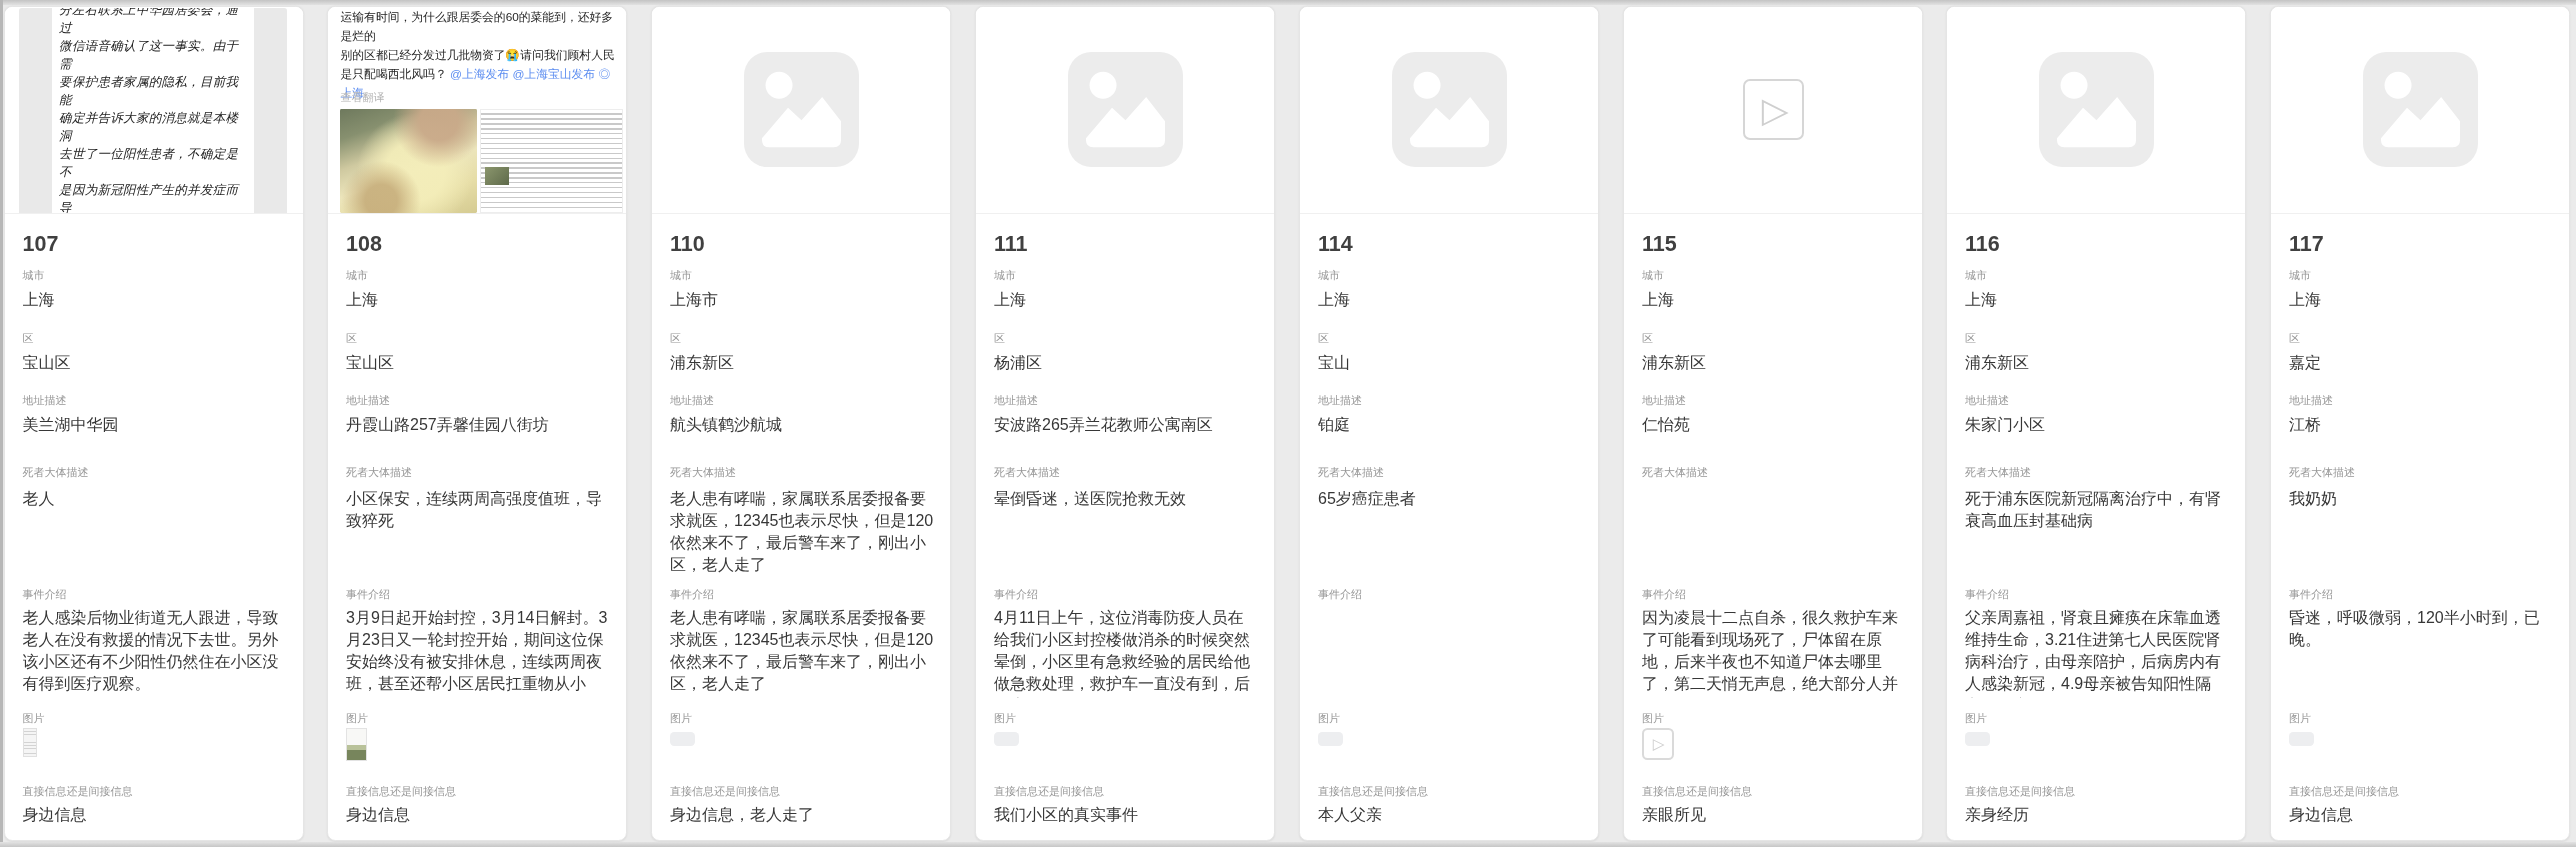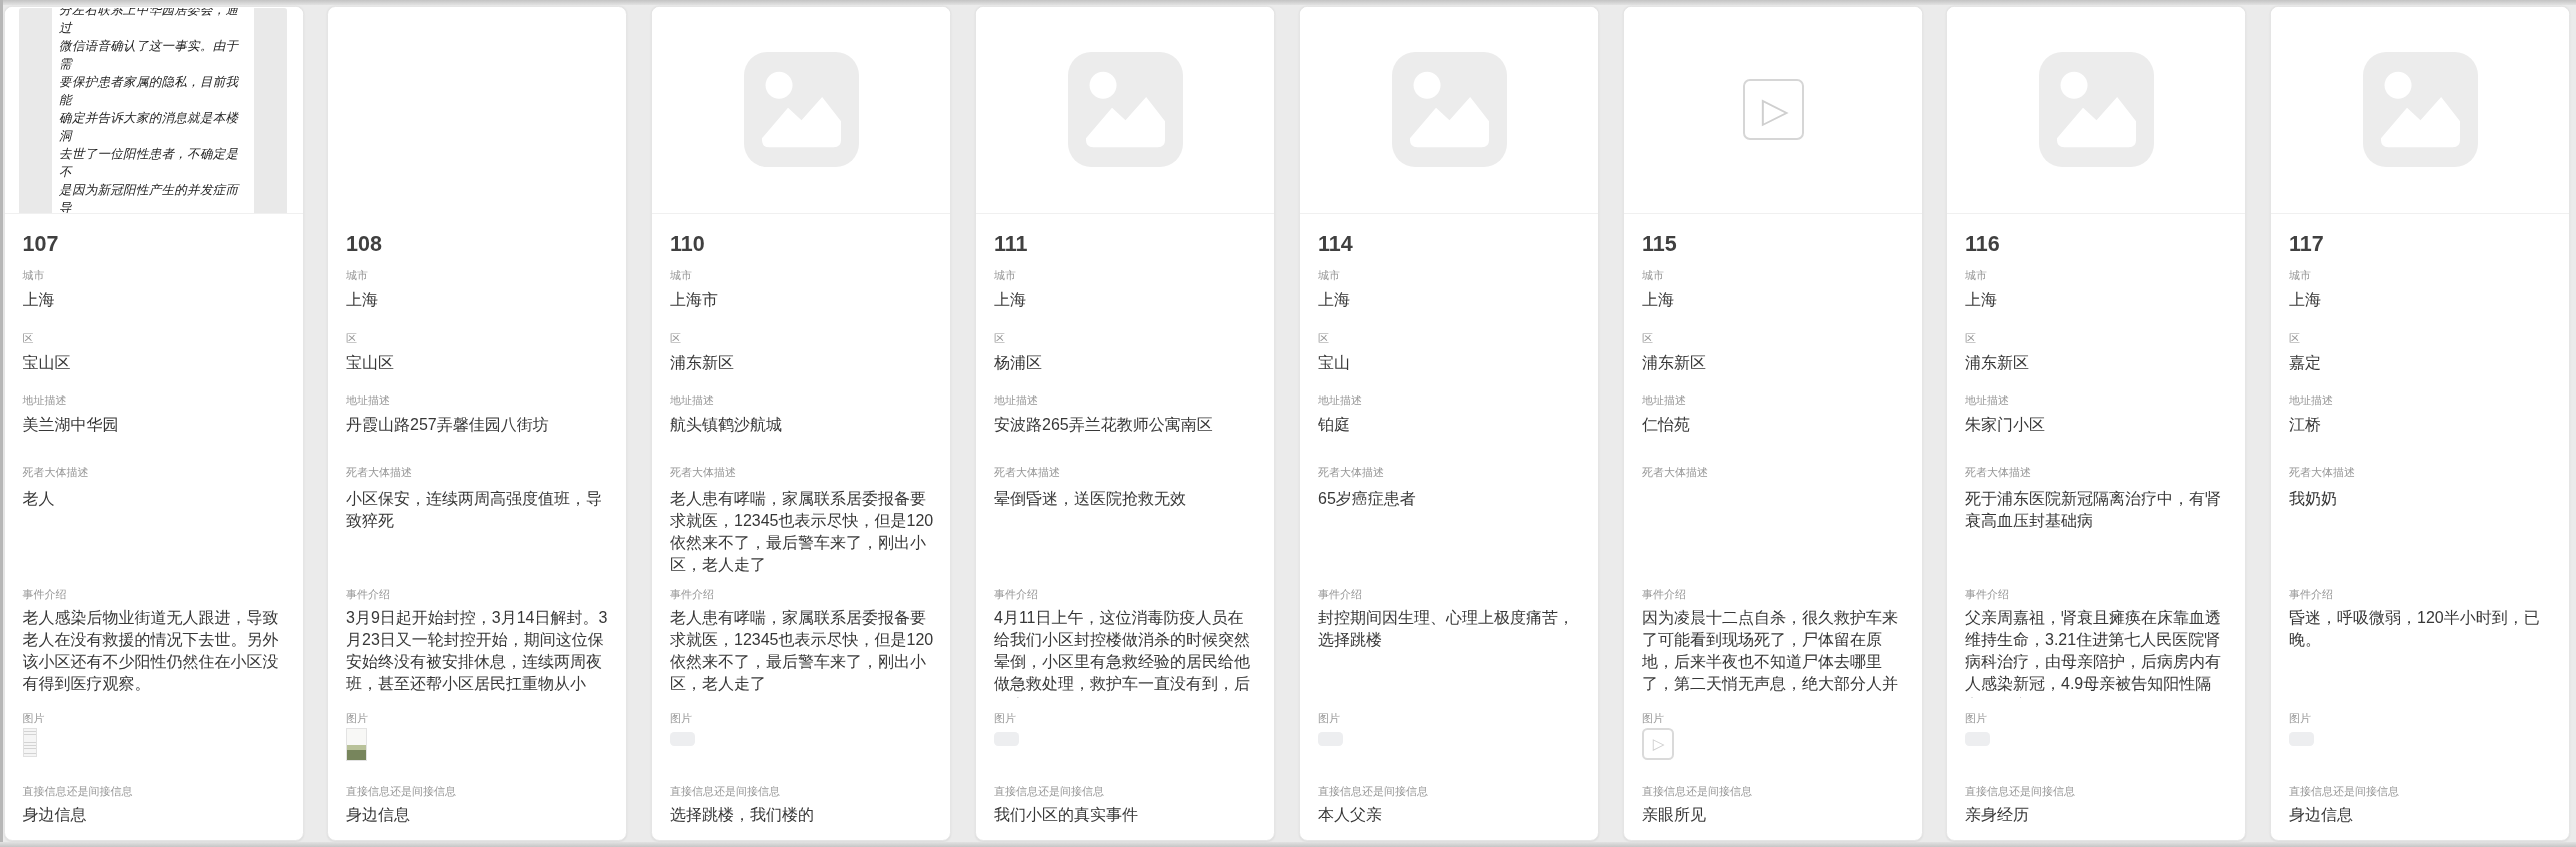--- a/index.html
+++ b/index.html
@@ -116,20 +116,31 @@
   <div class="body-row val v-event">老人感染后物业街道无人跟进，导致老人在没有救援的情况下去世。另外该小区还有不少阳性仍然住在小区没有得到医疗观察。</div>
   <div class="body-row lbl l-image">图片</div>
   <div class="body-row thumb-row">
       <div class="thumb-tall"></div>
     </div>
   <div class="body-row lbl l-direct">直接信息还是间接信息</div>
   <div class="body-row val v-direct">身边信息</div>
 </div>
 
 <div class="card" style="left:327px">
+  <div class="media">
+    <div class="tweet">
+      <span>运输有时间，为什么跟居委会的60的菜能到，还好多是烂的</span><br>
+      <span>别的区都已经分发过几批物资了😭请问我们顾村人民是只配喝西北风吗？ </span><span class="link">@上海发布 @上海宝山发布 ◎上海</span>
+    </div>
+    <div class="tweet-translate">查看翻译</div>
+    <div class="tweet-imgs">
+      <div class="img-cabbage"></div>
+      <div class="img-article"></div>
+    </div>
+  </div>
   <div class="body-row num">108</div>
   <div class="body-row lbl l-city">城市</div>
   <div class="body-row val v-city">上海</div>
   <div class="body-row lbl l-district">区</div>
   <div class="body-row val v-district">宝山区</div>
   <div class="body-row lbl l-address">地址描述</div>
   <div class="body-row val v-address">丹霞山路257弄馨佳园八街坊</div>
   <div class="body-row lbl l-deceased">死者大体描述</div>
   <div class="body-row val v-deceased">小区保安，连续两周高强度值班，导致猝死</div>
   <div class="body-row lbl l-event">事件介绍</div>
@@ -161,21 +172,21 @@
   <div class="body-row val v-address">航头镇鹤沙航城</div>
   <div class="body-row lbl l-deceased">死者大体描述</div>
   <div class="body-row val v-deceased">老人患有哮喘，家属联系居委报备要求就医，12345也表示尽快，但是120依然来不了，最后警车来了，刚出小区，老人走了</div>
   <div class="body-row lbl l-event">事件介绍</div>
   <div class="body-row val v-event">老人患有哮喘，家属联系居委报备要求就医，12345也表示尽快，但是120依然来不了，最后警车来了，刚出小区，老人走了</div>
   <div class="body-row lbl l-image">图片</div>
   <div class="body-row thumb-row">
       <div class="thumb-pill"></div>
     </div>
   <div class="body-row lbl l-direct">直接信息还是间接信息</div>
-  <div class="body-row val v-direct">选择跳楼，我们楼的</div>
+  <div class="body-row val v-direct">身边信息，老人走了</div>
 </div>
 
 <div class="card" style="left:975px">
   <div class="media">
     <div class="media-center">
       <svg class="ph-icon" width="115" height="115" viewBox="0 0 64 64">
         <rect width="64" height="64" rx="13" fill="#ececec"></rect>
         <circle cx="19.5" cy="18.5" r="7.5" fill="#ffffff"></circle>
         <path d="M10 48 L24.5 31 L32 38 L43.5 25 L54 38.5 L54 49 Q54 53 50 53 L14 53 Q10 53 10 49 Z" fill="#ffffff"></path>
       </svg>
@@ -213,21 +224,20 @@
   <div class="body-row num">114</div>
   <div class="body-row lbl l-city">城市</div>
   <div class="body-row val v-city">上海</div>
   <div class="body-row lbl l-district">区</div>
   <div class="body-row val v-district">宝山</div>
   <div class="body-row lbl l-address">地址描述</div>
   <div class="body-row val v-address">铂庭</div>
   <div class="body-row lbl l-deceased">死者大体描述</div>
   <div class="body-row val v-deceased">65岁癌症患者</div>
   <div class="body-row lbl l-event">事件介绍</div>
-  <div class="body-row val v-event">封控期间因生理、心理上极度痛苦，选择跳楼</div>
   <div class="body-row lbl l-image">图片</div>
   <div class="body-row thumb-row">
       <div class="thumb-pill"></div>
     </div>
   <div class="body-row lbl l-direct">直接信息还是间接信息</div>
   <div class="body-row val v-direct">本人父亲</div>
 </div>
 
 <div class="card" style="left:1623px">
   <div class="media">

